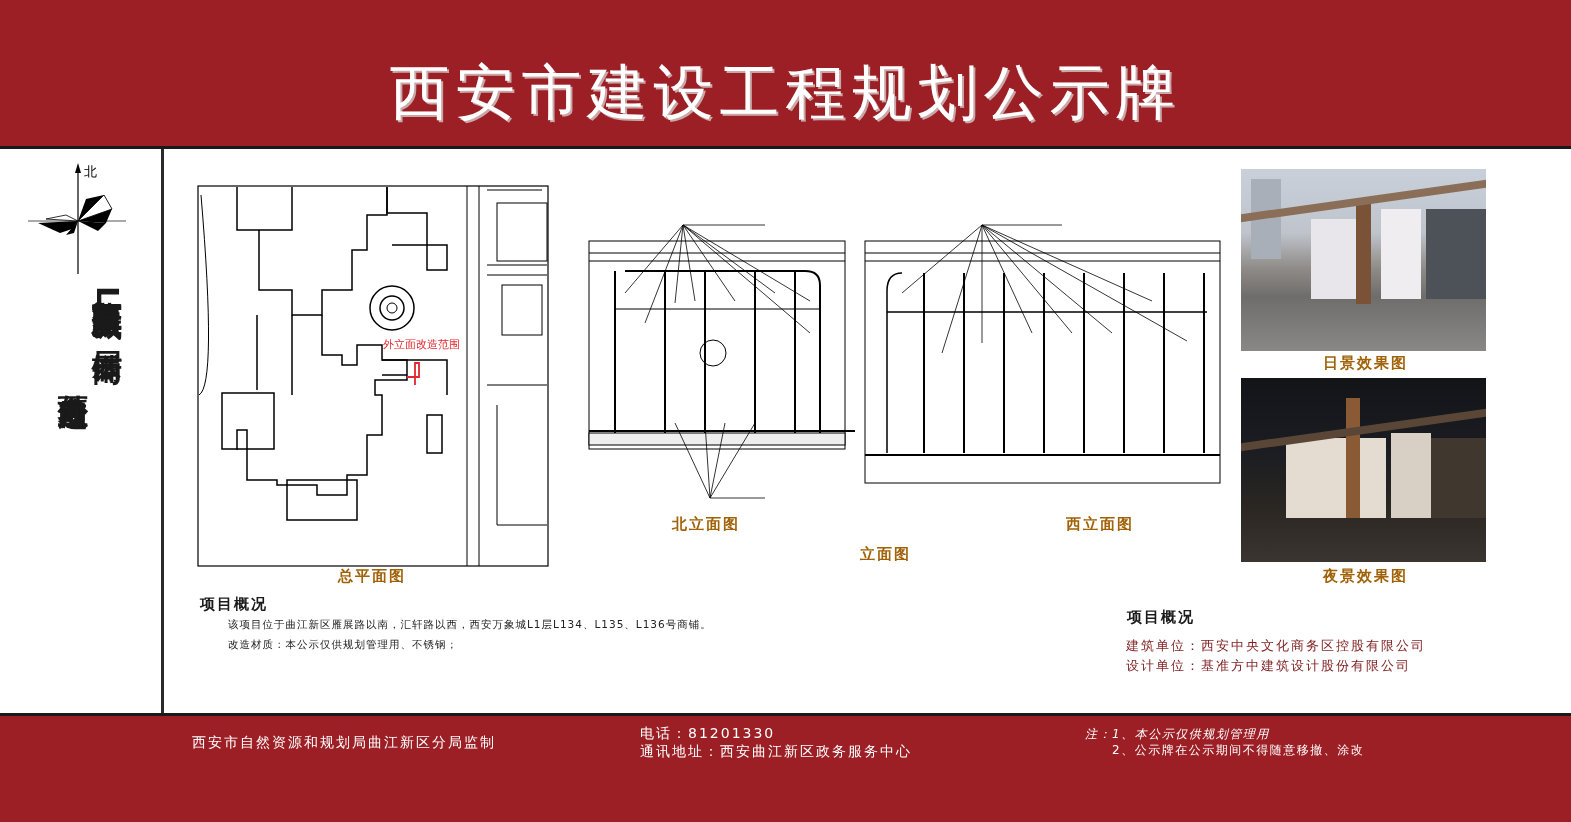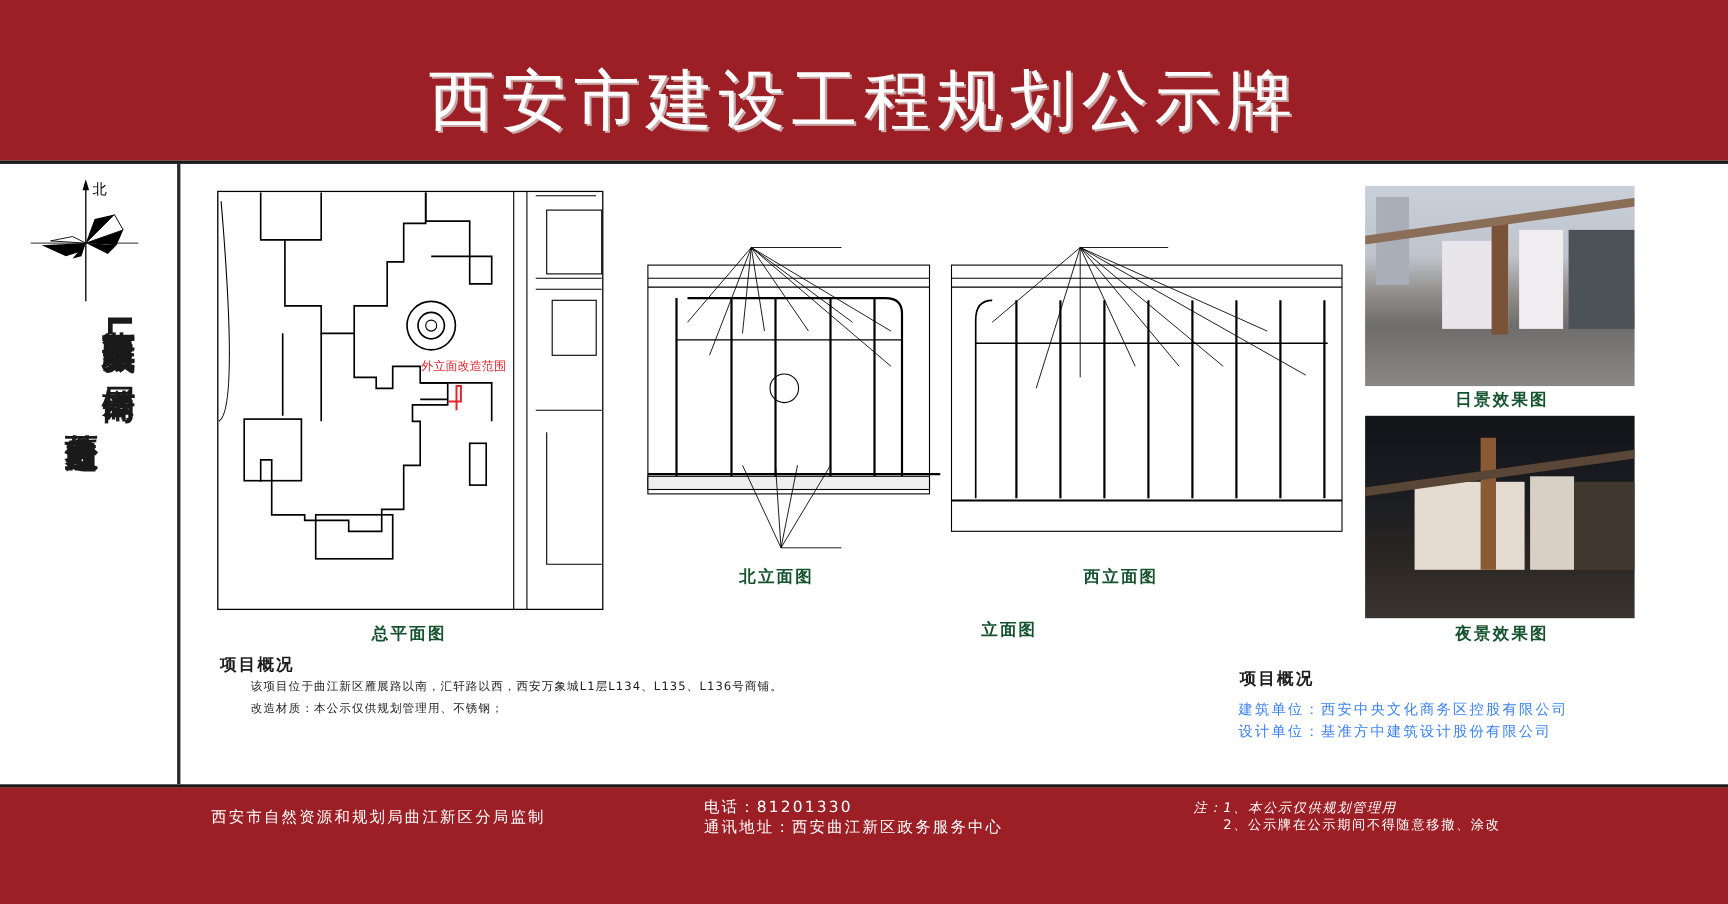--- a/index.html
+++ b/index.html
@@ -15,25 +15,25 @@
     border-top: 3px solid #1a1a1a; border-bottom: 3px solid #1a1a1a; }
 
   .left-panel { position: absolute; left: 0; top: 0; width: 164px; height: 564px; border-right: 3px solid #2a2a2a; }
   .compass { position: absolute; left: 26px; top: 10px; width: 100px; height: 115px; }
   .vtitle { position: absolute; writing-mode: vertical-rl; font-weight: bold; color: #1a1a1a;
     font-size: 30px; letter-spacing: 1px; line-height: 34px; }
   .vtitle.main { left: 90px; top: 128px; }
   .vtitle.sub { left: 56px; top: 222px; }
 
   .drawing { position: absolute; background: #fff; }
-  .caption { position: absolute; font-weight: bold; font-size: 15px; color: #14532d; letter-spacing: 2px; }
+  .caption { position: absolute; font-weight: bold; font-size: 15px; color: #a16207; letter-spacing: 2px; }
 
   .sec-title { position: absolute; font-weight: bold; font-size: 15px; color: #1a1a1a; letter-spacing: 2px; }
   .overview-lines { position: absolute; left: 228px; top: 466px; font-size: 10.5px; color: #222; line-height: 19.5px; letter-spacing: 1px; }
-  .info-lines { position: absolute; left: 1126px; top: 487px; font-size: 13px; color: #3b82f6; line-height: 19.5px; letter-spacing: 2px; }
+  .info-lines { position: absolute; left: 1126px; top: 487px; font-size: 13px; color: #7f1d1d; line-height: 19.5px; letter-spacing: 2px; }
 
   .footer { position: absolute; left: 0; top: 716px; width: 1571px; height: 106px; background: #9c1f25; color: #fff; }
   .footer .f { position: absolute; font-size: 14px; letter-spacing: 2px; color: #fff; }
   .footer .n { position: absolute; font-size: 12px; letter-spacing: 1.5px; color: #fff; }
 
   .photo { position: absolute; overflow: hidden; }
   .red-label { position: absolute; color: #e2262c; font-size: 11px; white-space: nowrap; }
 </style>
 </head>
 <body>
@@ -54,21 +54,21 @@
       <polygon points="52,62 78,36 86,50" fill="#fff" stroke="#000" stroke-width="0.8"></polygon>
       <polygon points="52,62 80,64 72,72" fill="#000"></polygon>
       <polygon points="52,62 12,64 34,74 46,70" fill="#000"></polygon>
       <polygon points="52,62 20,60 40,56" fill="#fff" stroke="#000" stroke-width="0.8"></polygon>
       <polygon points="52,62 40,76 48,74" fill="#000"></polygon>
     </svg>
     <div class="vtitle main">曲江新区西安万象城L1层商铺</div>
     <div class="vtitle sub">外立面改造项目</div>
   </div>
 
-  <div class="drawing" style="left:197px; top:24px; width:352px; height:382px;">
+  <div class="drawing" style="left:197px; top:36px; width:352px; height:382px;">
     <svg width="352" height="382" viewBox="0 0 352 382">
       <rect x="1" y="1" width="350" height="380" fill="none" stroke="#000" stroke-width="1.2"></rect>
       <line x1="270" y1="1" x2="270" y2="381" stroke="#000"></line>
       <line x1="282" y1="1" x2="282" y2="381" stroke="#000"></line>
       <path d="M4,10 Q20,200 2,210" fill="none" stroke="#000"></path>
       <path d="M40,2 V45 H95 V2" fill="none" stroke="#000" stroke-width="1.5"></path>
       <path d="M62,45 V105 H95 V130 H125 V105 H155 V65 H170 V30 H190 V2" fill="none" stroke="#000" stroke-width="1.5"></path>
       <path d="M190,2 V28 H230 V85 H250 V60 H195" fill="none" stroke="#000" stroke-width="1.5"></path>
       <rect x="25" y="208" width="52" height="56" fill="none" stroke="#000" stroke-width="1.5"></rect>
       <path d="M60,130 V205 M95,130 V210 M125,130 V170 H145 V180 H160 V160 H185 V175 H210 V195 H178 V210 H185 V250 H170 V290 H150 V310 H120 V300 H80 V295 H50 V245 H40 V265" fill="none" stroke="#000" stroke-width="1.5"></path>
@@ -147,22 +147,22 @@
         <line x1="120" y1="12" x2="120" y2="130"></line>
           <line x1="120" y1="12" x2="170" y2="120"></line>
         <line x1="120" y1="12" x2="210" y2="120"></line>
           <line x1="120" y1="12" x2="250" y2="120"></line>
         <line x1="120" y1="12" x2="290" y2="88"></line>
           <line x1="120" y1="12" x2="325" y2="128"></line>
         <line x1="120" y1="12" x2="200" y2="12"></line>
       </g>
     </svg>
   </div>
-  <div class="caption" style="left:985px; top:366px;font-family:Liberation Mono, monospace;">西立面图</div>
-  <div class="caption" style="left:860px; top:414px;margin-left:32px;">立面图</div>
+  <div class="caption" style="left:1066px; top:366px;font-family:Liberation Mono, monospace;">西立面图</div>
+  <div class="caption" style="left:860px; top:396px;">立面图</div>
 
   <div class="photo" style="left:1241px; top:20px; width:245px; height:182px;
        background: linear-gradient(180deg, #c9d0da 0%, #bfc4cc 35%, #8e8a86 55%, #6f6d6c 70%, #8a8887 100%);">
     <div style="position:absolute; left:70px; top:50px; width:60px; height:80px; background:#e8e6ea;"></div>
     <div style="position:absolute; left:140px; top:40px; width:40px; height:90px; background:#efedf0;"></div>
     <div style="position:absolute; left:115px; top:30px; width:15px; height:105px; background:#7a5238;"></div>
     <div style="position:absolute; left:10px; top:10px; width:30px; height:80px; background:#a8afb8;"></div>
     <div style="position:absolute; left:185px; top:40px; width:60px; height:90px; background:#4c5258;"></div>
     <div style="position:absolute; left:0; top:28px; width:245px; height:8px; background:#8a6e58; transform: skewY(-8deg);"></div>
   </div>

